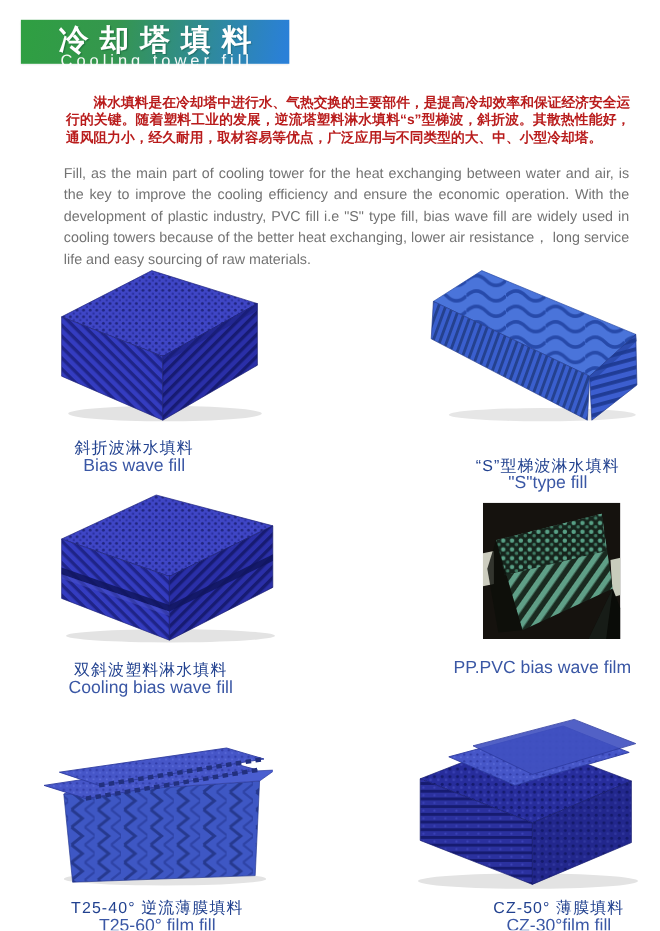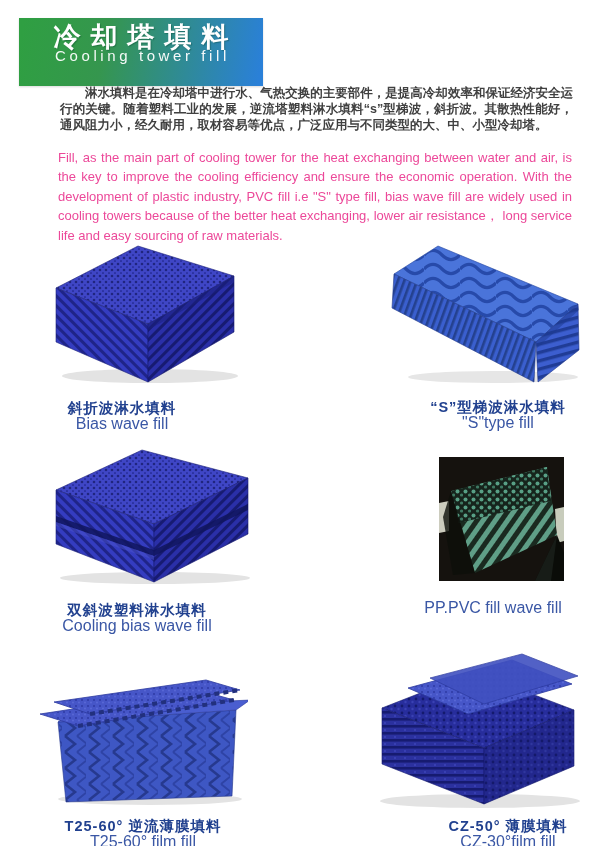--- a/index.html
+++ b/index.html
@@ -1,50 +1,50 @@
 <!DOCTYPE html>
 <html><head>
 <meta charset="utf-8">
 <style>
   html,body{margin:0;padding:0;background:#ffffff;}
   .page{position:relative;width:600px;height:846px;background:#ffffff;overflow:hidden;
         font-family:"Liberation Sans","DejaVu Sans",sans-serif;}
 
   
-  .banner{position:absolute;left:19px;top:18px;width:244px;height:68px;border-radius:0;
+  .banner{position:absolute;left:19px;top:18px;width:244px;height:40px;border-radius:0;
           background:linear-gradient(100deg,#2f9f42 2%,#35964e 35%,#2a80d8 98%);
           color:#ffffff;text-align:center;box-shadow:0 1px 2px rgba(0,0,0,0.15);}
   .banner-zh{font-family:"DejaVu Serif","Liberation Serif",serif;font-weight:bold;
              font-size:27px;letter-spacing:10px;text-indent:10px;margin-top:4px;line-height:30px;
              text-shadow:1px 1px 1px rgba(0,60,40,0.35);}
   .banner-en{font-size:15px;letter-spacing:3.6px;text-indent:3px;margin-top:-5px;opacity:0.95;}
 
   
   .para-zh{position:absolute;left:60px;top:86px;width:513px;margin:0;
-           font-size:12.5px;line-height:15.9px;font-weight:bold;color:#404040;
+           font-size:12.5px;line-height:15.9px;font-weight:bold;color:#b91c1c;
            text-align:justify;text-indent:2em;}
   .para-en{position:absolute;left:58px;top:148px;width:514px;margin:0;
-           font-size:13px;line-height:19.4px;color:#ec4899;text-align:justify;}
+           font-size:13px;line-height:19.4px;color:#737373;text-align:justify;}
 
   
   .img{position:absolute;margin:0;padding:0;}
   .img svg{display:block;width:100%;height:100%;}
   .img1{left:50px; top:238px;width:190px;height:148px;}
   .img2{left:388px;top:233px;width:195px;height:152px;}
   .img3{left:50px; top:444px;width:205px;height:142px;}
   .img4{left:439px;top:457px;width:125px;height:124px;}
   .img5{left:38px; top:656px;width:210px;height:150px;}
   .img6{left:372px;top:648px;width:212px;height:162px;}
 
   
   .cap{position:absolute;text-align:center;}
-  .cap-zh{font-size:14.5px;font-weight:bold;color:#21418f;letter-spacing:1px;line-height:18px;}
+  .cap-zh{font-size:14.5px;font-weight:normal;color:#21418f;letter-spacing:1px;line-height:18px;}
   .cap-en{font-size:16px;color:#3a57a5;margin-top:1px;line-height:12px;}
   .cap1{left:32px; top:399px;width:180px;}
-  .cap2{left:408px;top:398px;width:180px;}
+  .cap2{left:408px;top:415px;width:180px;}
   .cap3{left:47px; top:601px;width:180px;text-align:center;}
   .cap4{left:403px;top:601px;width:180px;}
   .cap5{left:53px; top:817px;width:180px;}
   .cap6{left:418px;top:817px;width:180px;}
 </style>
 </head>
 <body>
 
 <div class="page">
 
@@ -190,24 +190,24 @@
   </div>
   <div class="cap cap2">
     <div class="cap-zh">“S”型梯波淋水填料</div>
     <div class="cap-en">"S"type fill</div>
   </div>
   <div class="cap cap3">
     <div class="cap-zh">双斜波塑料淋水填料</div>
     <div class="cap-en">Cooling bias wave fill</div>
   </div>
   <div class="cap cap4">
-    <div class="cap-en">PP.PVC fill wave fill</div>
+    <div class="cap-en">PP.PVC bias wave film</div>
   </div>
   <div class="cap cap5">
-    <div class="cap-zh">T25-60° 逆流薄膜填料</div>
+    <div class="cap-zh">T25-40° 逆流薄膜填料</div>
     <div class="cap-en">T25-60° film fill</div>
   </div>
   <div class="cap cap6">
     <div class="cap-zh">CZ-50° 薄膜填料</div>
     <div class="cap-en">CZ-30°film fill</div>
   </div>
 
 </div>
 
 </body></html>

